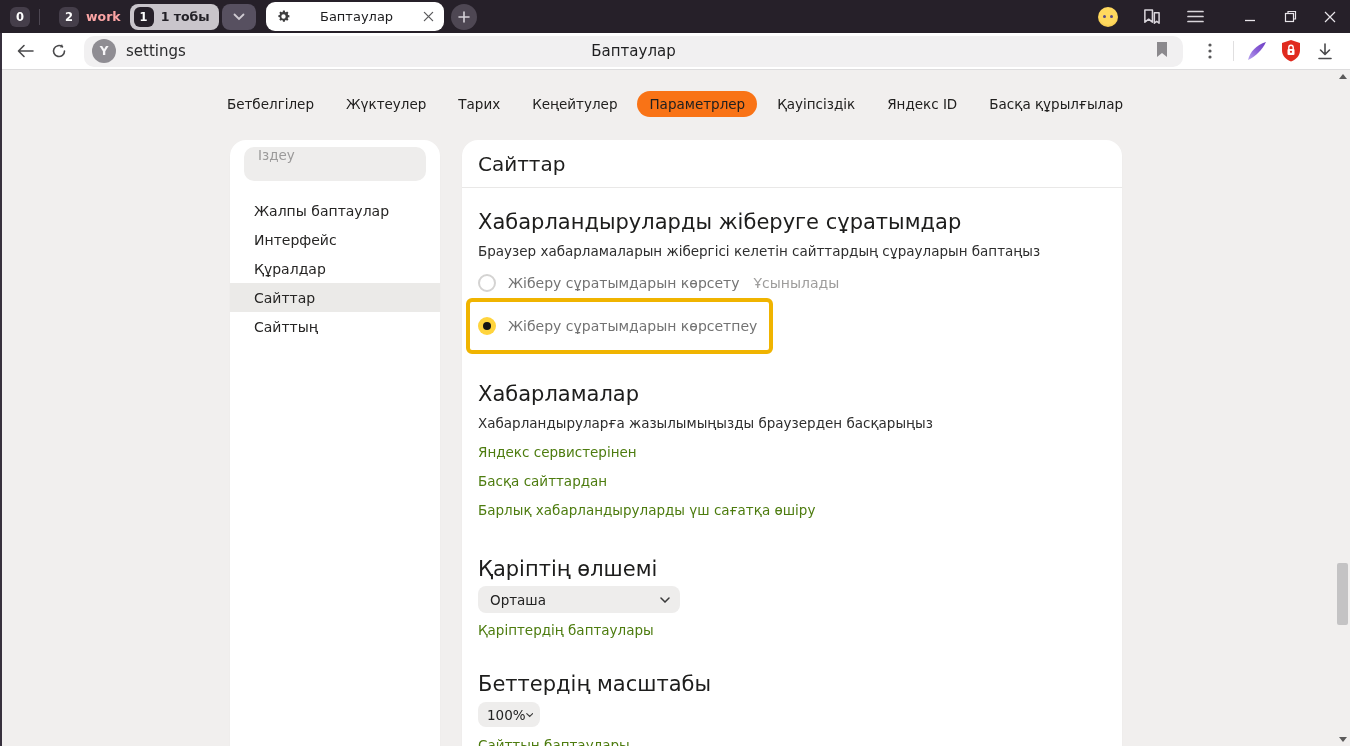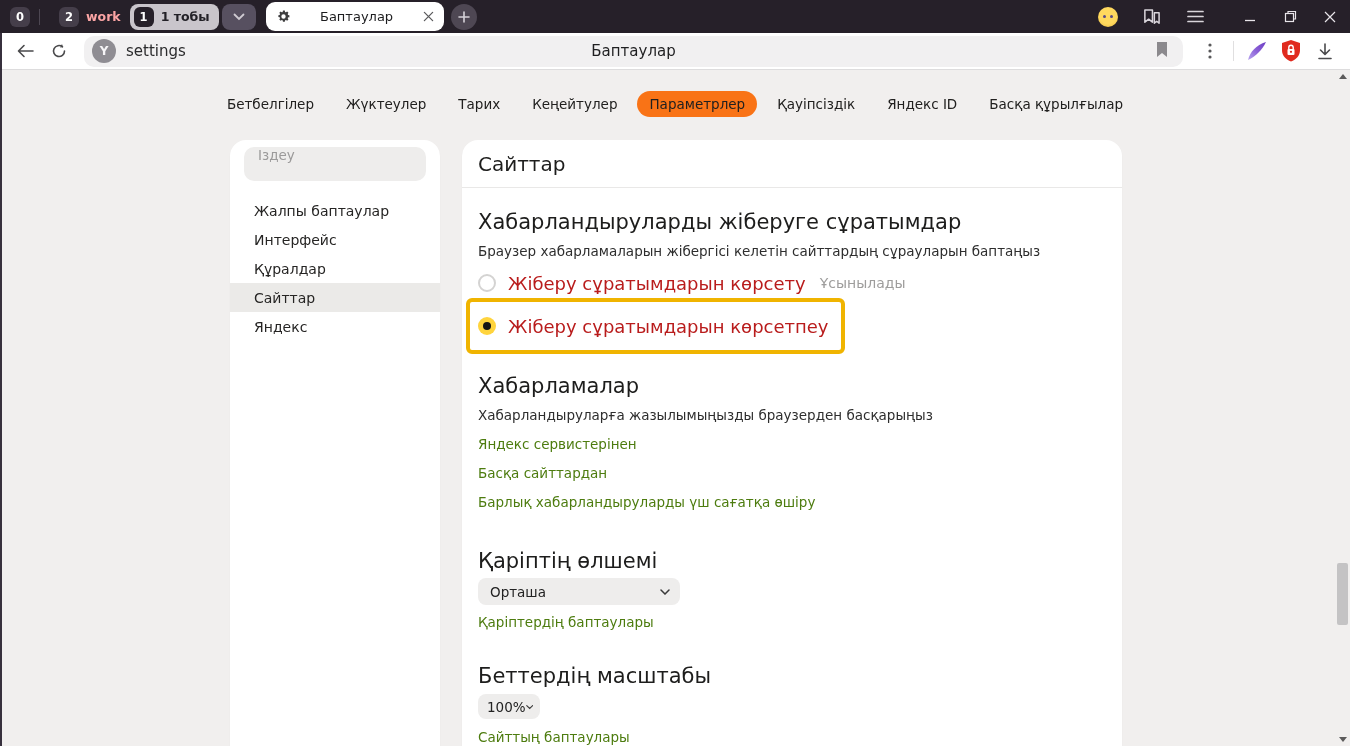--- a/index.html
+++ b/index.html
@@ -131,21 +131,21 @@
     width: 18px; height: 18px; border-radius: 50%; flex: 0 0 18px;
     border: 2px solid #d4d3d2; background: #fff;
   }
   .radio.checked {
     border: none; background: #ffd43d; position: relative;
   }
   .radio.checked::after {
     content: ""; position: absolute; left: 5px; top: 5px; width: 8px; height: 8px;
     border-radius: 50%; background: #141414;
   }
-  .radio-label { font-size: 18px; color: #b91c1c; margin-left: 12px; }
+  .radio-label { font-size: 14px; color: #737373; margin-left: 12px; }
   .radio-badge { font-size: 14px; color: #9e9d9c; margin-left: 14px; }
   .highlight-box {
     display: inline-flex; align-items: center; height: 22px;
     border: 4px solid #f0b400; border-radius: 6px; margin-left: -12px; margin-top: 4px;
     padding: 13px 12px 13px 8px; box-sizing: content-box;
   }
   .link { font-size: 13.5px; color: #4d7c0f; line-height: 20px; cursor: pointer; }
   .links .link { display: block; margin-top: 9px; }
   .select {
     display: flex; align-items: center; justify-content: space-between;
@@ -312,21 +312,21 @@
 
   <div class="card sidebar-card">
     <div class="search-box">
       <input type="text" placeholder="Іздеу" style="">
     </div>
     <div class="side-list">
       <div class="side-item">Жалпы баптаулар</div>
       <div class="side-item">Интерфейс</div>
       <div class="side-item">Құралдар</div>
       <div class="side-item selected">Сайттар</div>
-      <div class="side-item">Яндекс</div>
+      <div class="side-item">Сайттың</div>
     </div>
   </div>
 
   <div class="card main-card">
     <div class="main-inner">
       <div class="page-title-row">
         <div class="page-title">Сайттар</div>
       </div>
 
       
@@ -340,21 +340,21 @@
       </div>
 
       <div class="highlight-box">
         <div class="radio-row" style="margin-top:0">
           <div class="radio checked"></div>
           <span class="radio-label">Жіберу сұратымдарын көрсетпеу</span>
         </div>
       </div>
 
       
-      <div class="sec-heading" style="margin-top:22px">Хабарламалар</div>
+      <div class="sec-heading" style="margin-top:30px">Хабарламалар</div>
       <div class="sec-desc">Хабарландыруларға жазылымыңызды браузерден басқарыңыз</div>
       <div class="links">
         <span class="link">Яндекс сервистерінен</span>
         <span class="link">Басқа сайттардан</span>
         <span class="link">Барлық хабарландыруларды үш сағатқа өшіру</span>
       </div>
 
       
       <div class="sec-heading" style="margin-top:39px">Қаріптің өлшемі</div>
       <div class="select select-wide">

